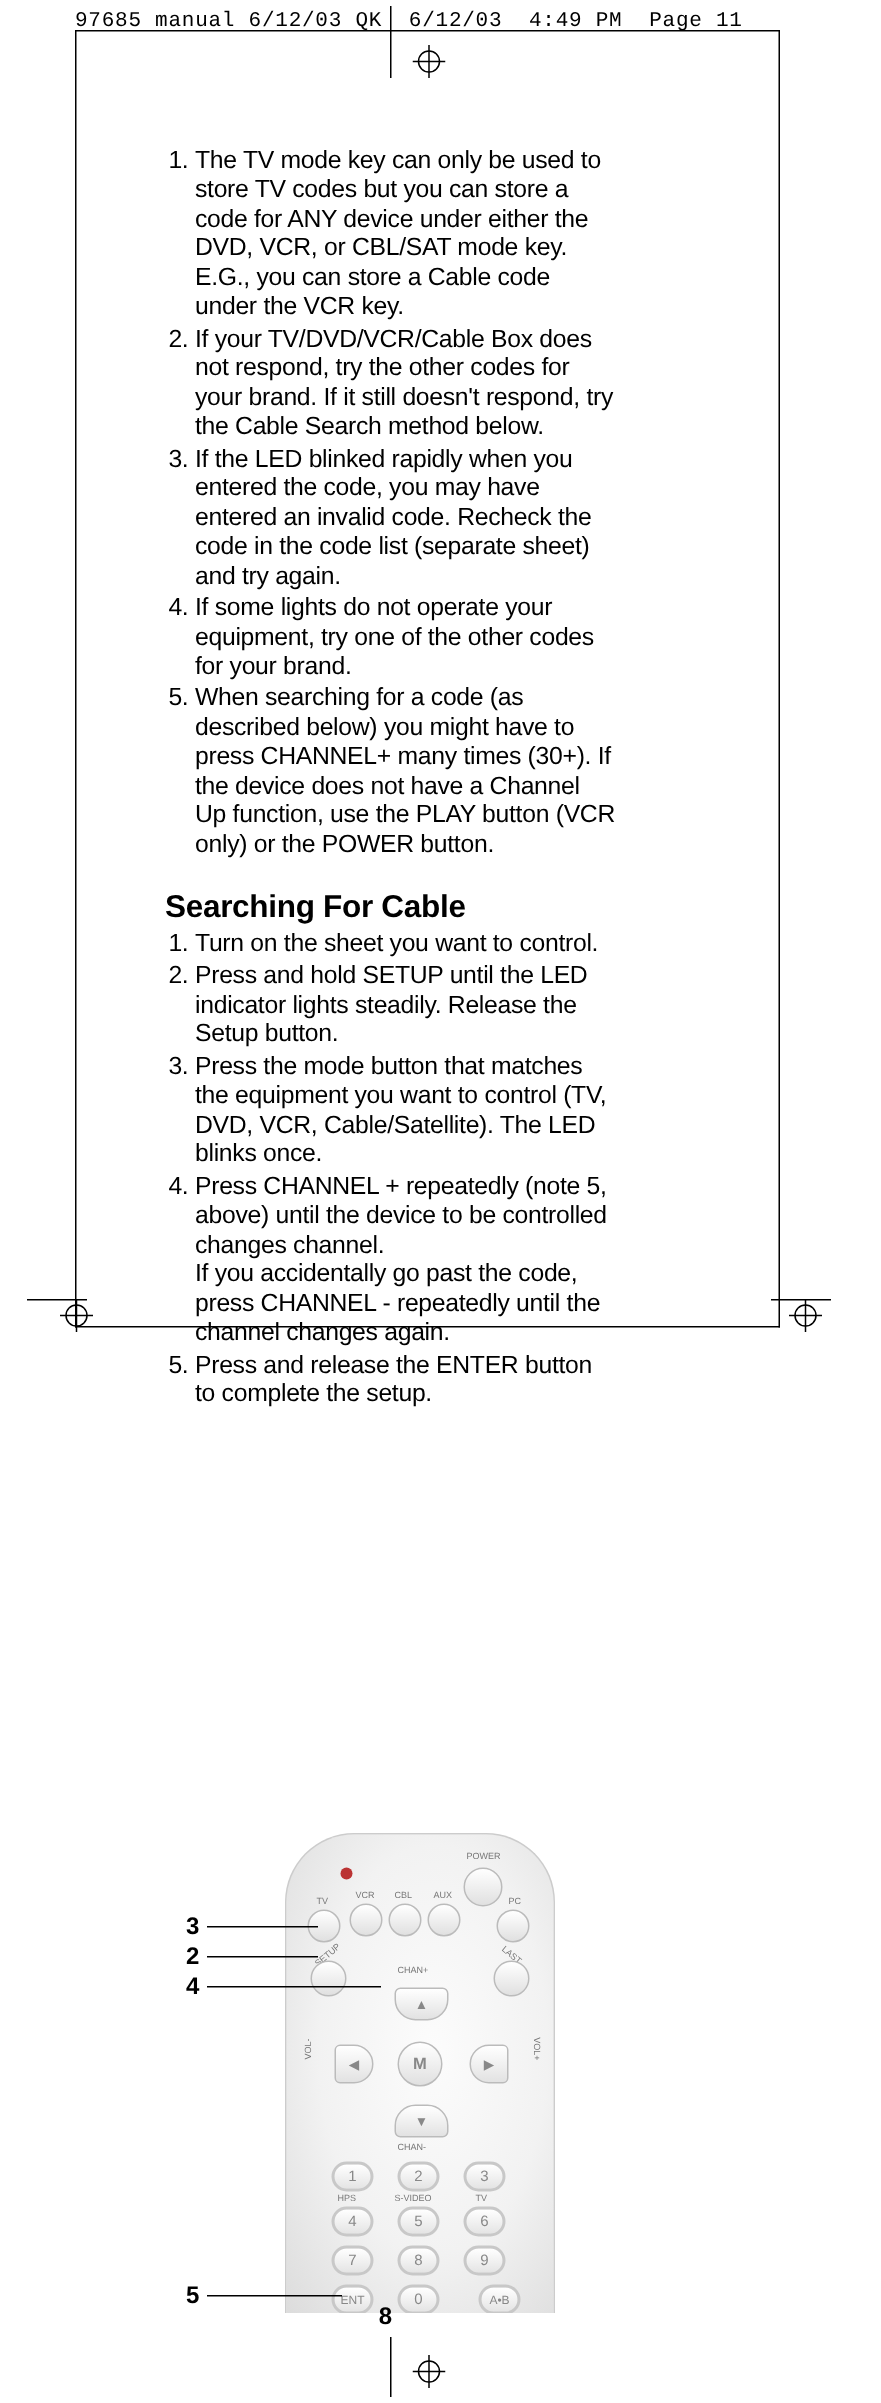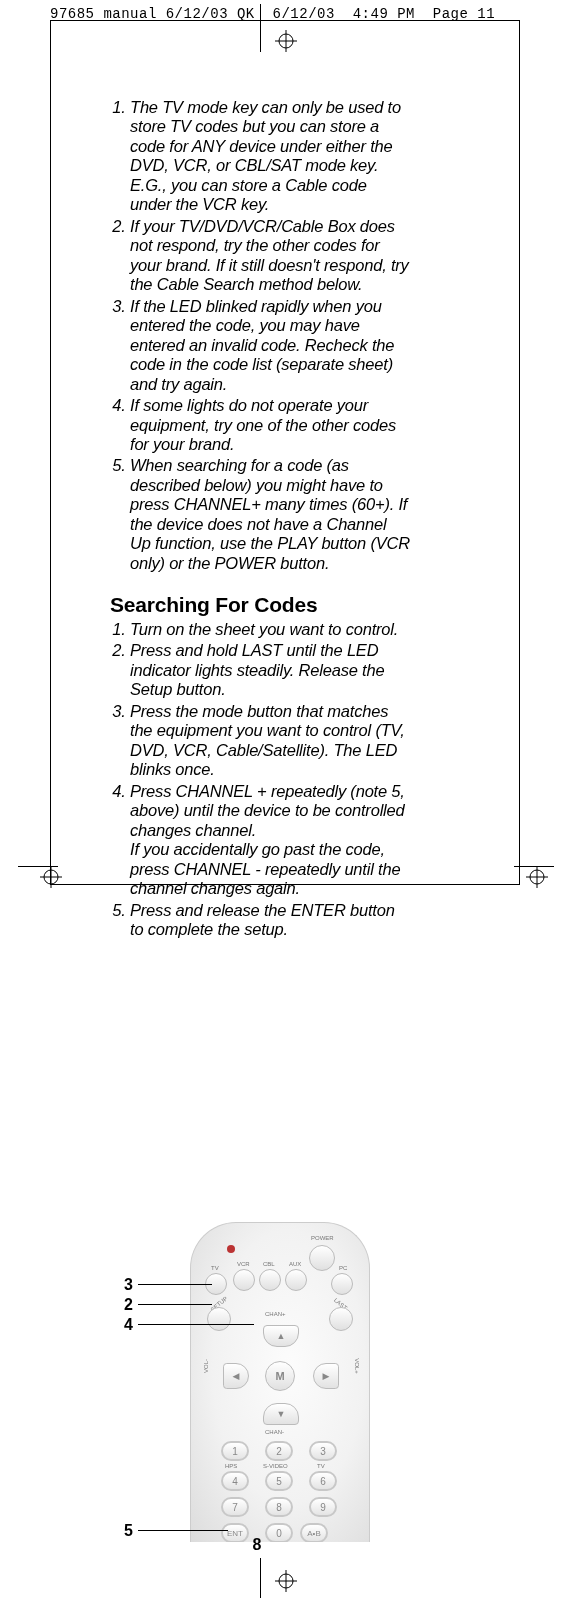--- a/index.html
+++ b/index.html
@@ -52,21 +52,21 @@
     width: 300px;
     font-size: 16.5px;
     line-height: 1.18;
     color: #000;
   }
   .note-title { font-weight: bold; }
   ol.notes, ol.steps {
     margin: 0;
     padding-left: 20px;
   }
-  ol.notes li, ol.steps li { margin-bottom: 2px; font-style: italic; }
+  ol.notes li, ol.steps li { margin-bottom: 2px; }
   .section-title {
     font-weight: bold;
     font-size: 21px;
     margin-top: 20px;
     margin-bottom: 2px;
   }
   .condensed { letter-spacing: -0.2px; }
 
   .remote-block {
     position: absolute;
@@ -164,27 +164,27 @@
         <line x1="0" y1="11" x2="22" y2="11"></line>
         <line x1="11" y1="0" x2="11" y2="22"></line>
       </svg></div>
 
   <div class="content condensed">
     <ol class="notes">
       <li>The TV mode key can only be used to store TV codes but you can store a code for ANY device under either the DVD, VCR, or CBL/SAT mode key. E.G., you can store a Cable code under the VCR key.</li>
       <li>If your TV/DVD/VCR/Cable Box does not respond, try the other codes for your brand. If it still doesn't respond, try the Cable Search method below.</li>
       <li>If the LED blinked rapidly when you entered the code, you may have entered an invalid code. Recheck the code in the code list (separate sheet) and try again.</li>
       <li>If some lights do not operate your equipment, try one of the other codes for your brand.</li>
-      <li>When searching for a code (as described below) you might have to press CHANNEL+ many times (60+). If the device does not have a Channel Up function, use the PLAY button (VCR only) or the POWER button.</li>
+      <li>When searching for a code (as described below) you might have to press CHANNEL+ many times (30+). If the device does not have a Channel Up function, use the PLAY button (VCR only) or the POWER button.</li>
     </ol>
 
-    <div class="section-title">Searching For Codes</div>
+    <div class="section-title">Searching For Cable</div>
     <ol class="steps">
       <li>Turn on the sheet you want to control.</li>
-      <li>Press and hold LAST until the LED indicator lights steadily. Release the Setup button.</li>
+      <li>Press and hold SETUP until the LED indicator lights steadily. Release the Setup button.</li>
       <li>Press the mode button that matches the equipment you want to control (TV, DVD, VCR, Cable/Satellite). The LED blinks once.</li>
       <li style="white-space:pre-line">Press CHANNEL + repeatedly (note 5, above) until the device to be controlled changes channel.
 If you accidentally go past the code, press CHANNEL - repeatedly until the channel changes again.</li>
       <li>Press and release the ENTER button to complete the setup.</li>
     </ol>
   </div>
 
   <div class="remote-block">
     <div class="lbl" style="top:12px;left:120px">POWER</div>
     <div class="rbtn" style="top:22px;left:118px;width:26px;height:26px"></div>
@@ -235,21 +235,21 @@
     <div class="lbl" style="top:240px;left:72px">S-VIDEO</div>
     <div class="lbl" style="top:240px;left:126px">TV</div>
     <div class="numbtn" style="top:248px;left:30px">4</div>
     <div class="numbtn" style="top:248px;left:74px">5</div>
     <div class="numbtn" style="top:248px;left:118px">6</div>
     <div class="numbtn" style="top:274px;left:30px">7</div>
     <div class="numbtn" style="top:274px;left:74px">8</div>
     <div class="numbtn" style="top:274px;left:118px">9</div>
     <div class="numbtn" style="top:300px;left:30px;font-size:8px">ENT</div>
     <div class="numbtn" style="top:300px;left:74px">0</div>
-    <div class="numbtn" style="top:300px;left:109px;font-size:8px">A•B</div>
+    <div class="numbtn" style="top:300px;left:128px;font-size:8px">A•B</div>
   </div>
 
   <div class="callouts">
     <div class="callout-num" style="top:54px">3</div>
     <div class="callout-line" style="top:62px;width:74px"></div>
     <div class="callout-num" style="top:74px">2</div>
     <div class="callout-line" style="top:82px;width:74px"></div>
     <div class="callout-num" style="top:94px">4</div>
     <div class="callout-line" style="top:102px;width:116px"></div>
     <div class="callout-num" style="top:300px">5</div>

